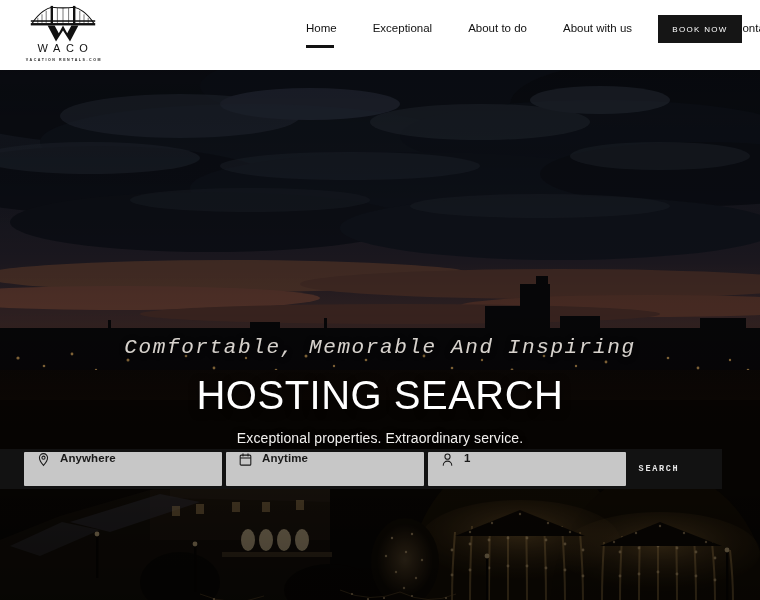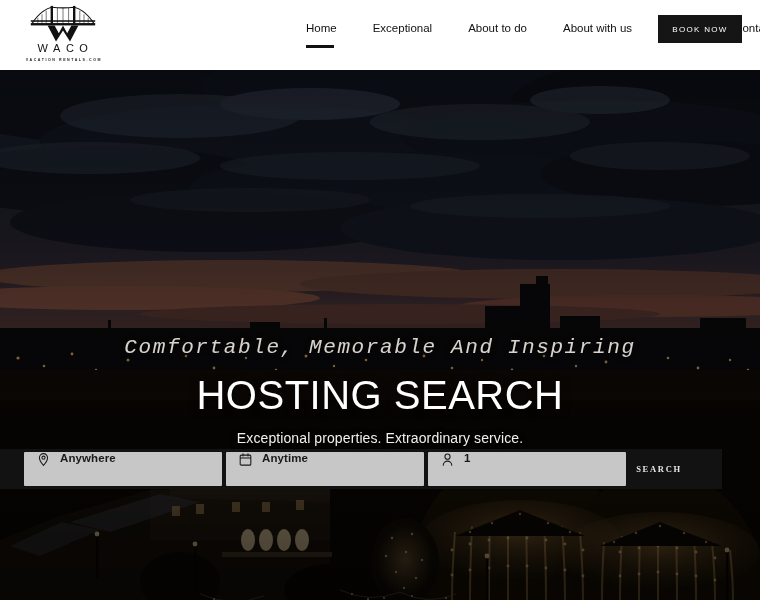--- a/index.html
+++ b/index.html
@@ -208,21 +208,21 @@
   .search-submit {
     flex: 1;
     height: 40px;
     background: transparent;
     border: none;
     color: #e7e7e7;
     font-size: 8.5px;
     letter-spacing: 1.7px;
     font-weight: 600;
     cursor: pointer;
-    font-family: Liberation Serif, serif;
+    font-family: Liberation Mono, monospace;
     display: flex;
     align-items: center;
     justify-content: center;
     padding-right: 30px;
   }
 </style>
 </head>
 <body>
 
 <div id="page">

